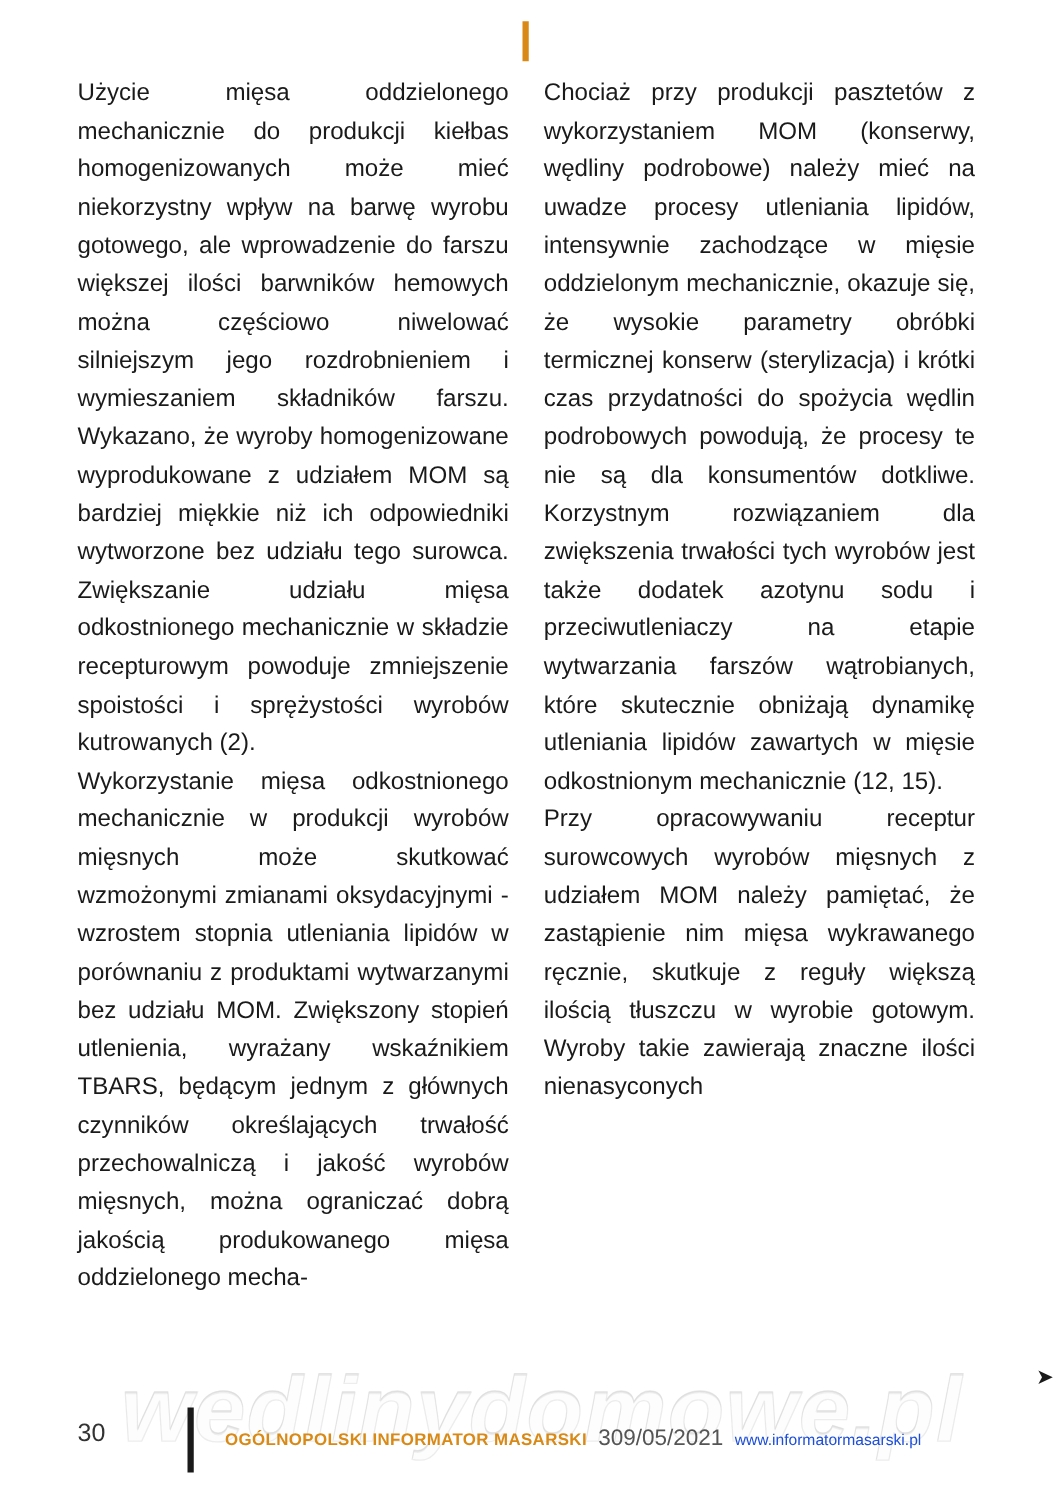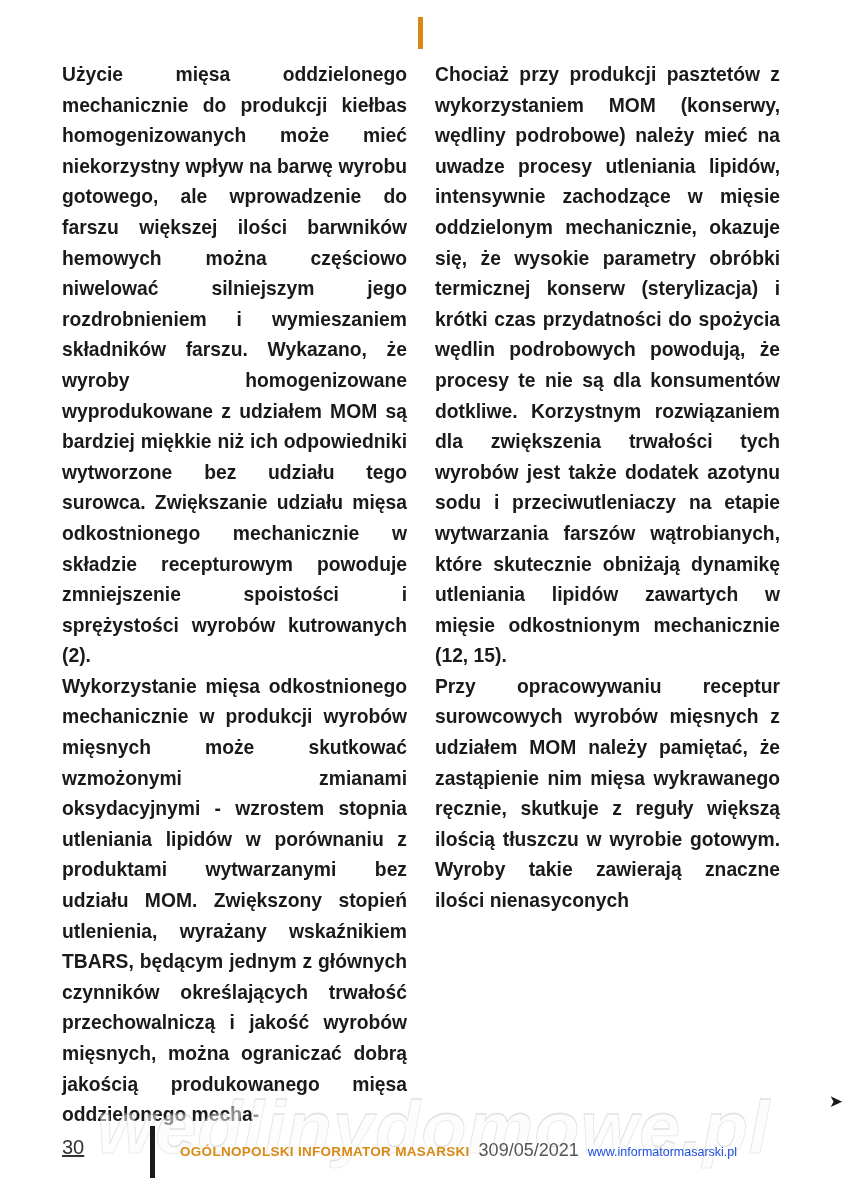--- a/index.html
+++ b/index.html
@@ -57,21 +57,20 @@
     width: 345px;
   }
   .col p {
     margin: 0 0 0 0;
     font-size: 19.3px;
     line-height: 30.6px;
     color: #1a1a1a;
     text-align: justify;
     text-justify: inter-word;
     hyphens: manual;
-    font-weight: bold;
   }
   .col p + p {
     margin-top: 0;
   }
 
   
   .watermark {
     position: absolute;
     left: 12px;
     top: 1085px;
@@ -98,21 +97,20 @@
     bottom: 24px;
     width: 718px;
     height: 46px;
   }
   .footer-page {
     position: absolute;
     left: 0;
     top: 6px;
     font-size: 20px;
     color: #333333;
-    text-decoration: underline;
   }
   .footer-rule {
     position: absolute;
     left: 88px;
     top: -4px;
     width: 5px;
     height: 52px;
     background: #1a1a1a;
   }
   .footer-text {

